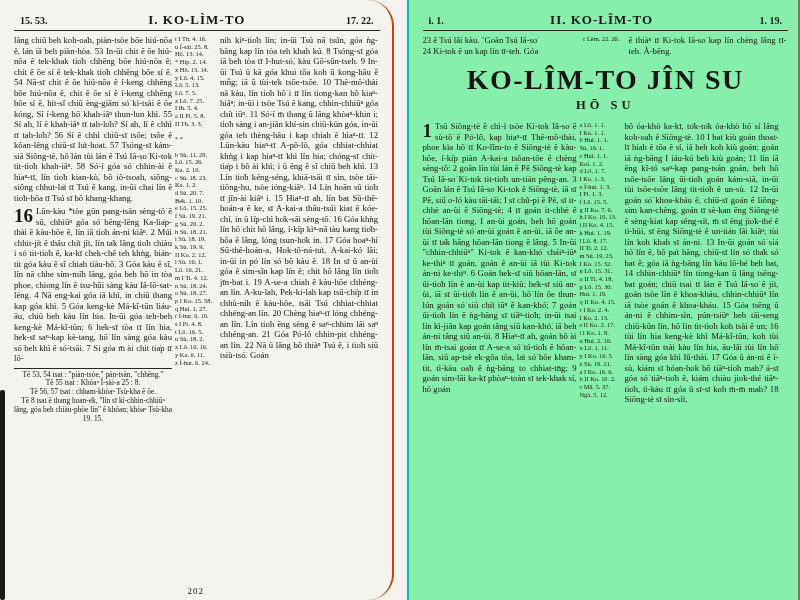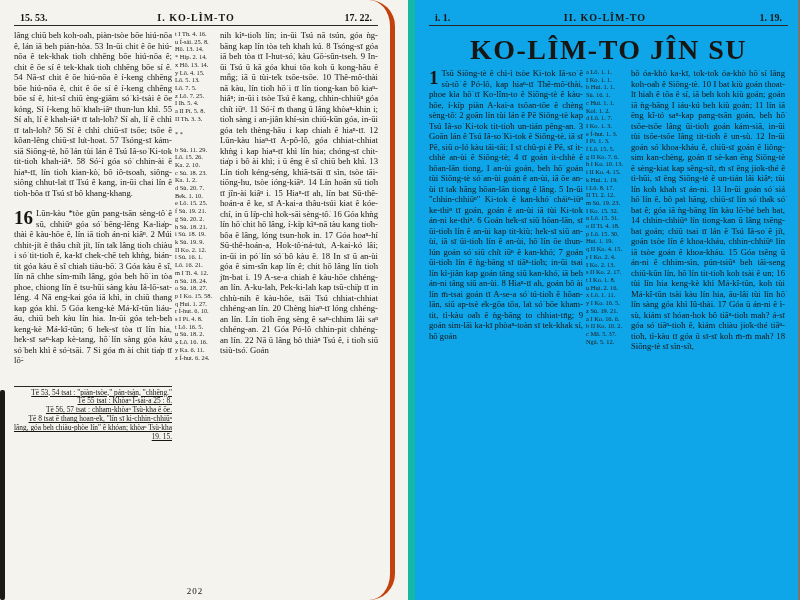--- a/index.html
+++ b/index.html
@@ -10,54 +10,54 @@
     color:#181613;
   }
   .spread{
     position:relative;display:flex;
     width:800px;height:600px;background:#f5f3ee;
   }
   .page{
     position:relative;width:400px;height:600px;box-sizing:border-box;
     padding:12px 12px 18px 14px;
   }
-  .page-left{border-right:5px solid #c2410c;border-radius:26px;}
-  .page-right{border-left:7px solid #14b8a6;background:#0ea5e9;margin-left:13px;}
+  .page-left{border-right:2px solid #c2410c;border-radius:26px;}
+  .page-right{border-left:2px solid #14b8a6;background:#86efac;margin-left:13px;}
   .smudge{
     position:absolute;left:0;bottom:0;width:5px;height:210px;
     background:#1c1a16;border-radius:2px;
   }
   .edge-right{
     position:absolute;right:0;top:0;width:2px;height:600px;background:#7a766e;
   }
   .running-head{
     display:flex;justify-content:space-between;align-items:baseline;
     font-size:10px;font-weight:bold;padding:0 6px;
   }
-  .running-head .center{font-size:10px;letter-spacing:1px;}
+  .running-head .center{font-size:13px;letter-spacing:1px;}
   .head-rule{border:0;border-top:1.2px solid #2a2823;margin:2px 0 4px 0;}
   .cols{display:flex;align-items:flex-start;}
   .textcol{
     font-size:8.7px;line-height:10.5px;text-align:justify;
     -webkit-hyphens:none;hyphens:none;
   }
   .page-left .textcol{width:158px;}
   .page-right .textcol{width:154px;}
   .refcol{
     width:42px;padding:0 3px;font-size:6.4px;line-height:7.7px;
     white-space:pre-line;text-align:left;color:#23211c;
   }
   .dropcap{
     float:left;font-size:19px;line-height:17px;font-weight:bold;
     margin:1px 3px 0 0;
   }
-  .chap-para{margin-top:10px;}
+  .chap-para{margin-top:3px;}
   .footnotes{
-    margin-top:20px;border-top:1px solid #2a2823;padding-top:2px;
-    font-size:7.4px;line-height:8.9px;white-space:pre-line;text-align:right;text-decoration:underline;
+    margin-top:4px;border-top:1px solid #2a2823;padding-top:2px;
+    font-size:7.4px;line-height:8.9px;white-space:pre-line;text-align:center;
   }
   .pageno{
     position:absolute;bottom:4px;left:0;width:100%;
     text-align:center;font-size:9px;letter-spacing:1px;
   }
   .top-section{display:flex;align-items:flex-start;margin-bottom:3px;}
   .top-col{font-size:8.7px;line-height:10.5px;white-space:pre-line;width:158px;text-align:justify;}
   .top-refs{width:44px;font-size:6.4px;line-height:7.7px;white-space:pre-line;padding:0 2px;}
   .book-title{
     text-align:center;font-weight:bold;font-size:28px;letter-spacing:1.5px;
@@ -143,22 +143,29 @@
   </div>
 
   <div class="page page-right">
     <div class="running-head">
       <span>i. 1.</span>
       <span class="center">II. KO-LÎM-TO</span>
       <span>1. 19.</span>
     </div>
     <hr class="head-rule">
 
+    <div class="top-section">
+      <div class="top-col">23 ê Tsú lâi kàu.  ʼGoān Tsú Iâ-so͘
+24 Ki-tok ê un kap lín tī-teh.  Góa</div>
+      <div class="top-refs">c Lêm. 22. 20.</div>
+      <div class="top-col">ê thiàⁿ tī Ki-tok Iâ-so͘ kap lín chèng lâng tī-teh.   À-bēng.</div>
+    </div>
 
     <div class="book-title">KO-LÎM-TO JÎN SU</div>
+    <div class="book-subtitle">HŌ SU</div>
 
     <div class="cols">
       <div class="textcol">
         <span class="dropcap">1</span><span>Tsū Siōng-tè ê chì-ì tsòe Ki-tok Iâ-so͘ ê sù-tô͘ ê Pó-lô, kap hiaⁿ-tī Thê-mô͘-thài, phoe kìa hō͘ tī Ko-lîm-to ê Siōng-tè ê kàu-hōe, í-ki̍p piàn A-kai-a tsôan-tōe ê chèng sèng-tô͘: 2 goān lín tùi lán ê Pē Siōng-tè kap Tsú Iâ-so͘ Ki-tok tit-tio̍h un-tián pêng-an. 3 Goān lán ê Tsú Iâ-so͘ Ki-tok ê Siōng-tè, iā sī Pē, siū o-ló kàu tāi-tāi; I sī chû-pi ê Pē, sī it-chhè an-ùi ê Siōng-tè; 4 tī goán it-chhè ê hōan-lān tiong, I an-ùi goán, beh hō͘ goán tùi Siōng-tè só͘ an-ùi goán ê an-ùi, iā ōe an-ùi tī ta̍k hāng hōan-lān tiong ê lâng. 5 In-ūi "chhin-chhiūⁿ" Ki-tok ê kan-khó͘ cháiⁿ-iūⁿ ke-thiⁿ tī goán, goán ê an-ùi iā tùi Ki-tok án-ni ke-thiⁿ. 6 Goán he̍k-sī siū hōan-lān, sī ūi-tio̍h lín ê an-ùi kap tit-kiù; he̍k-sī siū an-ùi, iā sī ūi-tio̍h lín ê an-ùi, hō͘ lín ōe thun-lún goán só͘ siū chi̍t iūⁿ ê kan-khó͘; 7 goán ūi-tio̍h lín ê ǹg-bāng sī tiāⁿ-tio̍h; in-ūi tsai lín kì-jiân kap goán tâng siū kan-khó͘, iā beh án-ni tâng siū an-ùi. 8 Hiaⁿ-tī ah, goán bô ài lín m̄-tsai goán tī A-se-a só͘ tú-tio̍h ê hōan-lān, siū ap-tsè e̍k-gōa tōa, la̍t só͘ bōe kham-tit, tì-kàu oa̍h ê ǹg-bāng to chhiat-tn̄g; 9 goán sim-lāi ka-kī phòaⁿ-toàn sī tek-khak sí, hō͘ goán</span>
       </div>
       <div class="refcol">a Lô. 1. 1.
    I Ko. 1. 1.
 b Hui. 1. 1.
    Sù. 16. 1.
 c  Hui. 1. 1.

